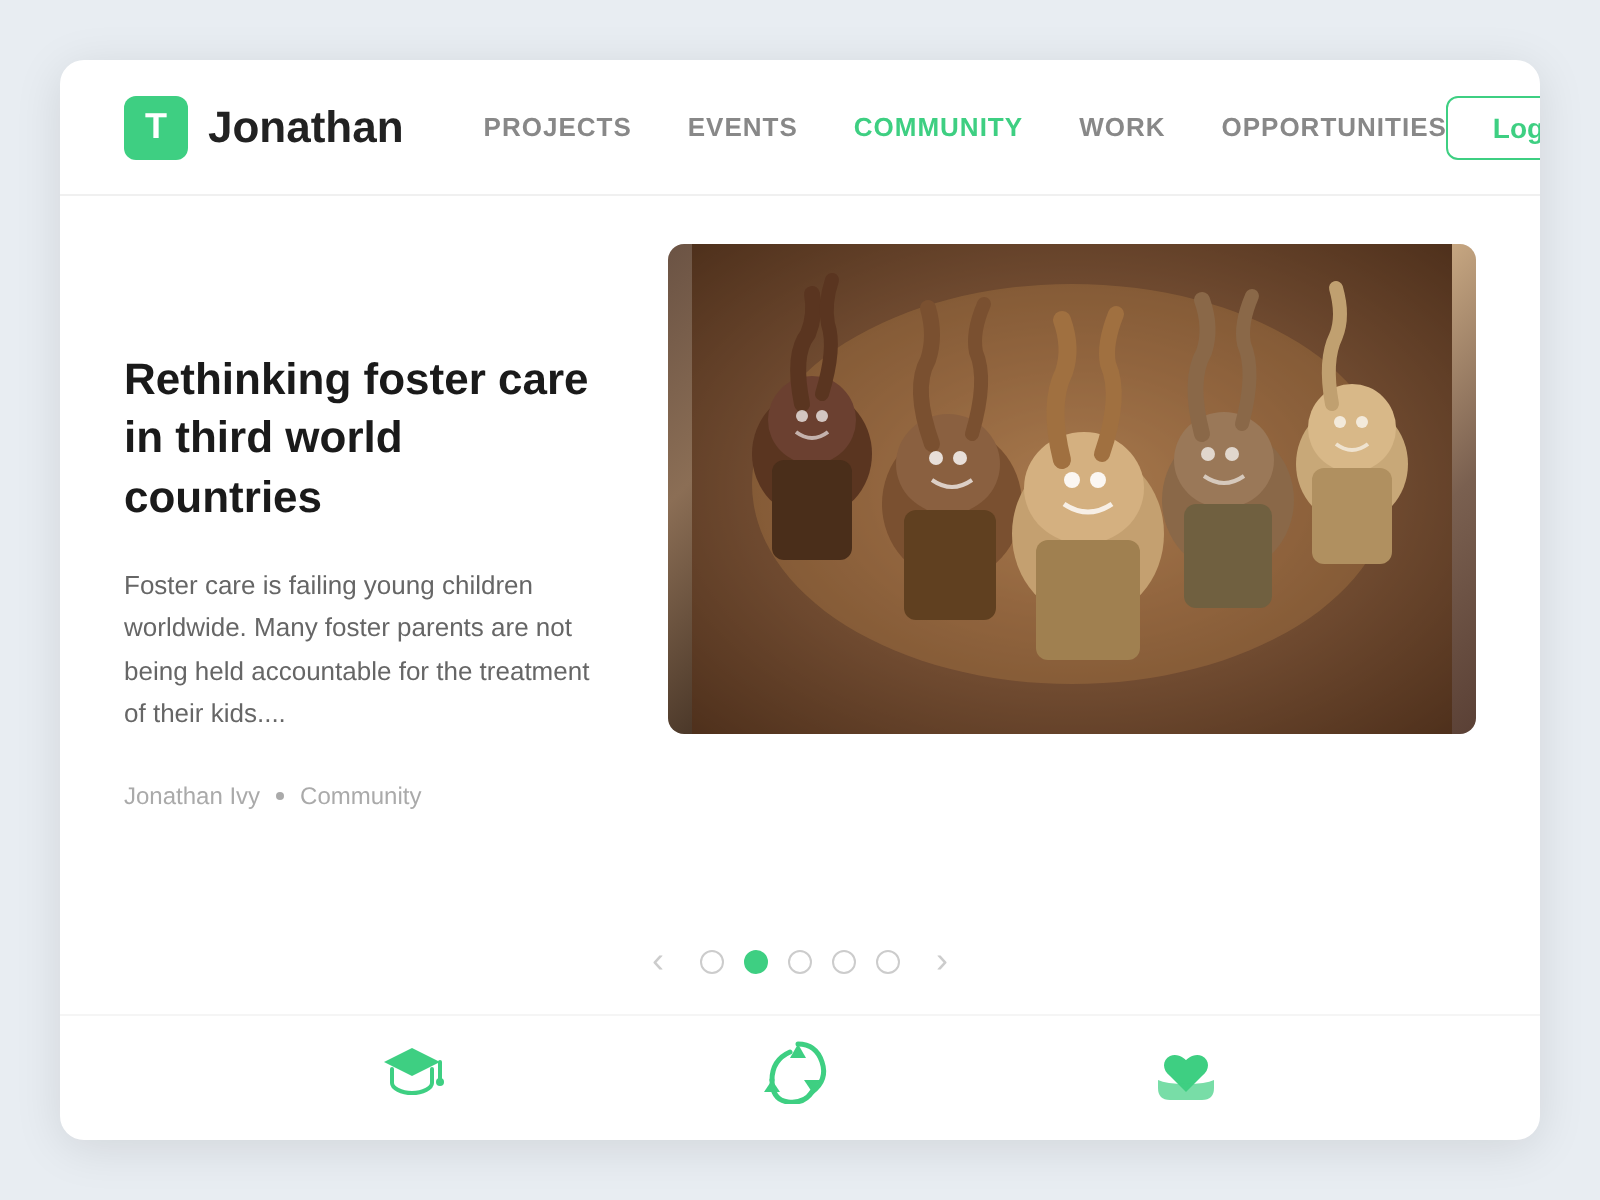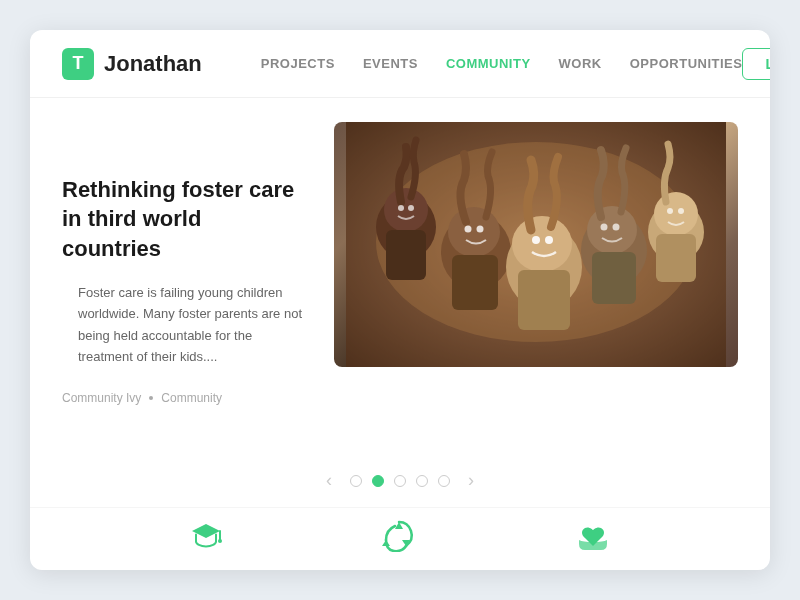--- a/index.html
+++ b/index.html
@@ -55,21 +55,20 @@
     .logo-text {
       font-size: 22px;
       font-weight: 700;
       color: #222;
     }
     .nav-links {
       display: flex;
       gap: 28px;
       align-items: center;
       flex: 1;
-      margin-left: 19px;
     }
     .nav-link {
       font-size: 13px;
       font-weight: 600;
       color: #888;
       text-transform: uppercase;
       letter-spacing: 0.5px;
       cursor: pointer;
       text-decoration: none;
     }
@@ -107,21 +106,20 @@
       font-weight: 800;
       color: #1a1a1a;
       line-height: 1.35;
       margin-bottom: 18px;
     }
     .article-desc {
       font-size: 13px;
       color: #666;
       line-height: 1.65;
       margin-bottom: 24px;
-      margin-left: 16px;
     }
     .article-meta {
       font-size: 12px;
       color: #aaa;
       display: flex;
       gap: 8px;
       align-items: center;
     }
     .article-meta .dot {
       width: 4px;
@@ -216,21 +214,21 @@
     </div>
     <button class="login-btn">Login</button>
   </nav>
 
   <div class="main">
 
     <div class="left">
       <h1 class="article-title">Rethinking foster care in third world countries</h1>
       <p class="article-desc">Foster care is failing young children worldwide. Many foster parents are not being held accountable for the treatment of their kids....</p>
       <div class="article-meta">
-        <span>Community Ivy</span>
+        <span>Jonathan Ivy</span>
         <span class="dot"></span>
         <span>Community</span>
       </div>
     </div>
 
     <div class="right">
       <div class="hero-img">
         <svg viewBox="0 0 380 245" xmlns="http://www.w3.org/2000/svg">
           <defs>
             <radialGradient id="bg" cx="50%" cy="50%" r="70%">

